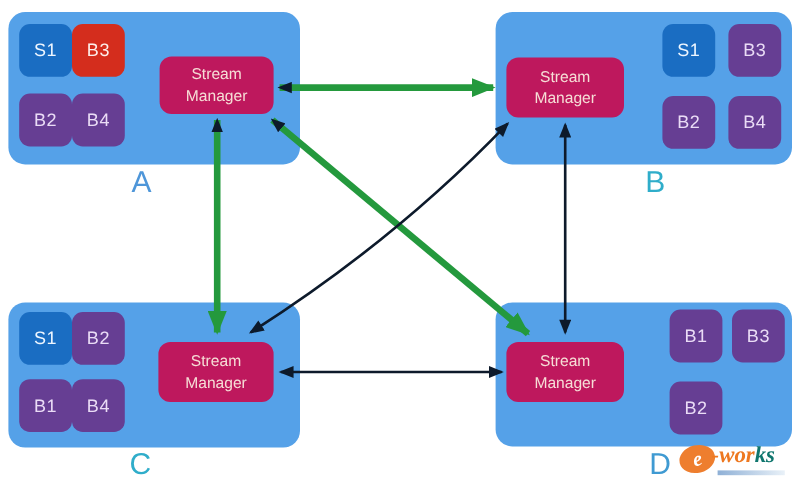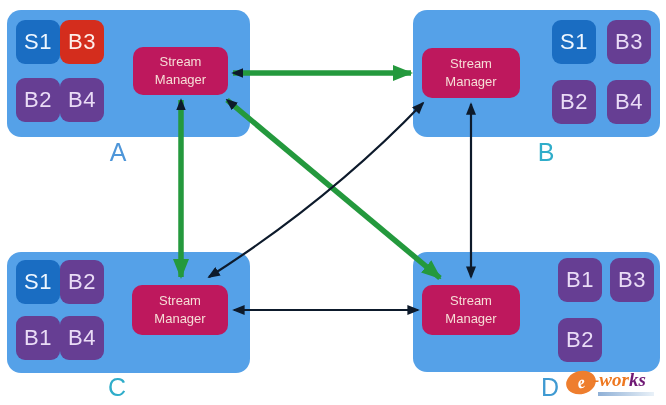--- a/index.html
+++ b/index.html
@@ -5,21 +5,21 @@
   html,body{margin:0;padding:0;}
   body{
     width:666px;height:405px;background:#ffffff;position:relative;overflow:hidden;
     font-family:"Liberation Sans","DejaVu Sans",sans-serif;
   }
   .stage{position:absolute;left:0;top:0;width:666px;height:405px;}
   .cluster{position:absolute;background:#55a1e8;border-radius:14px;}
   .box{
     position:absolute;width:44px;height:44px;border-radius:9px;
     display:flex;align-items:center;justify-content:center;
-    font-size:22px;color:#f3eef8;letter-spacing:0.5px;
+    font-size:15px;color:#f3eef8;letter-spacing:0.5px;
   }
   .box.stream{background:#1a6dc2;color:#eef6ff;}
   .box.hot{background:#d42d1d;color:#fdeeea;}
   .box.bolt{background:#663e93;color:#eadcf6;}
   .sm{
     position:absolute;background:#be185d;border-radius:10px;
     display:flex;align-items:center;justify-content:center;text-align:center;
     color:#f6ddd6;font-size:13px;line-height:1.35;
   }
   .sm span{white-space:pre-line;}
@@ -42,21 +42,21 @@
     display:flex;align-items:center;justify-content:center;
     color:#ffffff;font-family:"Liberation Serif","DejaVu Serif",serif;
     font-style:italic;font-weight:bold;font-size:17px;
   }
   .wm-text{
     position:absolute;left:27px;top:0;
     font-family:"Liberation Serif","DejaVu Serif",serif;
     font-style:italic;font-weight:bold;font-size:19px;white-space:nowrap;
   }
   .wm-head{color:#ee7820;}
-  .wm-tail{color:#701a75;}
+  .wm-tail{color:#0f766e;}
   .wm-bar{
     position:absolute;left:32px;top:23px;width:56px;height:4px;
     background:linear-gradient(90deg,#8fb0d6,#e9f1f8);
   }
 </style>
 </head>
 <body>
 
 <div class="stage">
 

